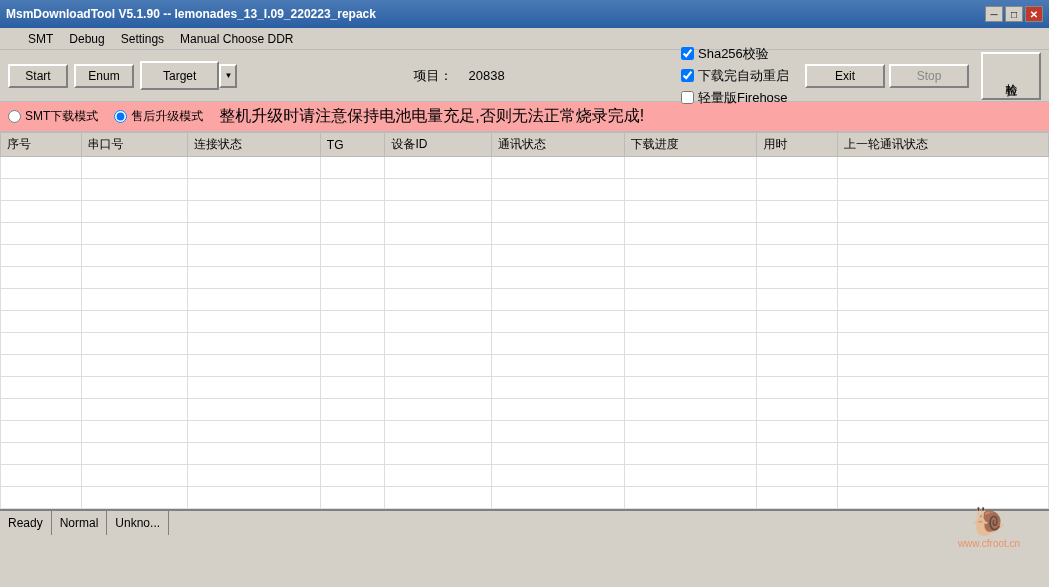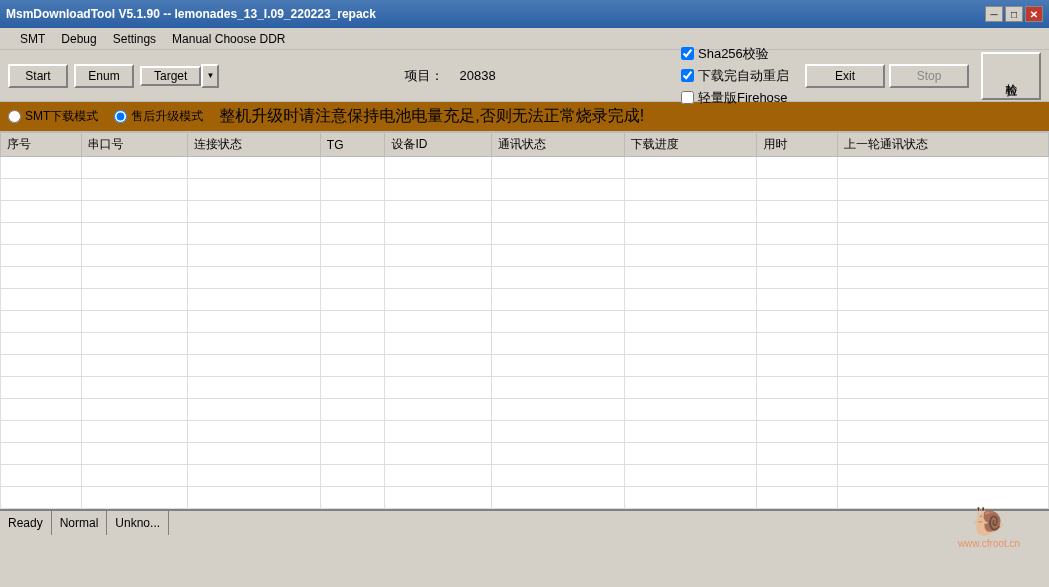--- a/index.html
+++ b/index.html
@@ -47,21 +47,21 @@
       color: white;
     }
 
     
     #menu-bar {
       width: 100%;
       height: 22px;
       background: #d4d0c8;
       display: flex;
       align-items: center;
-      padding: 0 12px;
+      padding: 0 20px;
       border-bottom: 1px solid #bbb;
     }
     .menu-item {
       padding: 2px 8px;
       cursor: pointer;
       font-size: 12px;
       color: #000;
     }
 
     
@@ -89,22 +89,22 @@
       align-items: center;
       justify-content: center;
       min-width: 60px;
     }
 
     .target-dropdown {
       display: flex;
       align-items: center;
     }
     .target-btn {
-      height: 20px;
-      padding: 0 12px;
+      height: 29px;
+      padding: 0 21px;
       background: #d4d0c8;
       border: 2px solid;
       border-color: #fff #808080 #808080 #fff;
       font-size: 12px;
       cursor: pointer;
       display: flex;
       align-items: center;
       gap: 4px;
     }
     .dropdown-arrow {
@@ -197,21 +197,21 @@
       cursor: pointer;
       writing-mode: vertical-rl;
       text-orientation: upright;
       letter-spacing: 2px;
     }
 
     
     #mode-bar {
       width: 100%;
       height: 30px;
-      background: #a16207;
+      background: #fca5a5;
       display: flex;
       align-items: center;
       padding: 0 8px;
       gap: 16px;
       border-bottom: 1px solid #bbb;
     }
     .mode-option {
       display: flex;
       align-items: center;
       gap: 4px;

